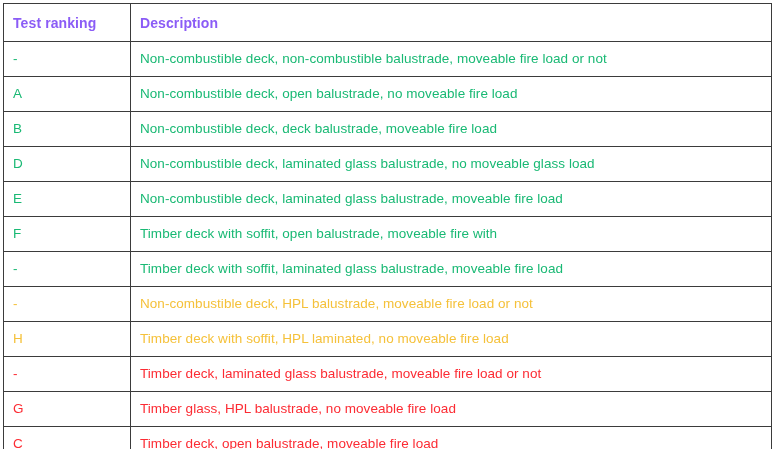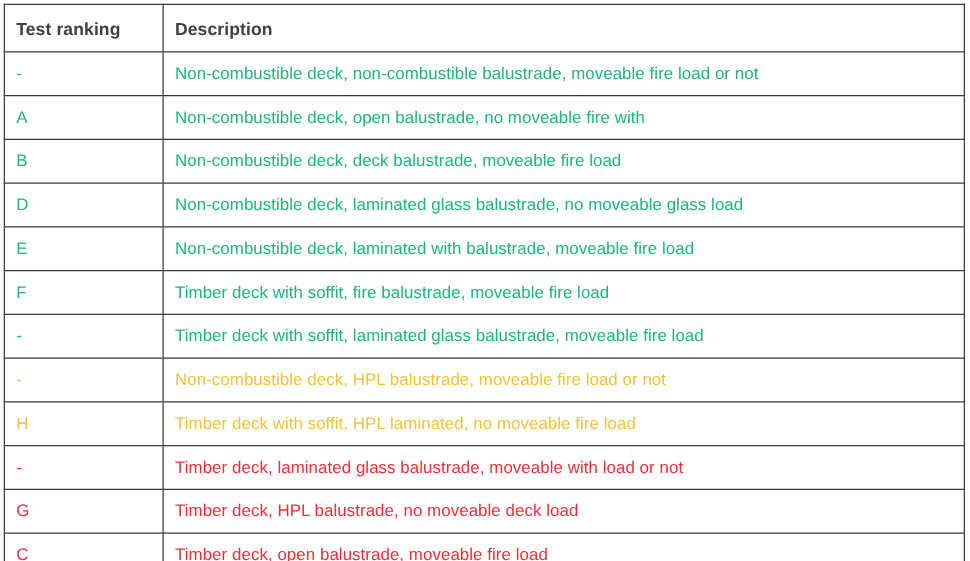--- a/index.html
+++ b/index.html
@@ -41,21 +41,21 @@
     vertical-align: middle;
     font-size: 13.5px;
     line-height: 16px;
     white-space: nowrap;
     overflow: hidden;
   }
   table.ranking-table thead th {
     height: 37px;
     font-weight: bold;
     font-size: 14px;
-    color: #404040;
+    color: #8b5cf6;
     letter-spacing: 0.1px;
   }
   table.ranking-table tbody td {
     font-weight: normal;
     letter-spacing: 0.05px;
   }
   .rank-cell { font-size: 13.5px; }
   tr.lvl-green  td { color: #19b974; }
   tr.lvl-amber  td { color: #f5c13a; }
   tr.lvl-red    td { color: #fc2b33; }
@@ -75,57 +75,57 @@
         <th>Description</th>
       </tr>
     </thead>
     <tbody id="table-body">
         <tr class="lvl-green">
           <td class="rank-cell">-</td>
           <td class="desc-cell">Non-combustible deck, non-combustible balustrade, moveable fire load or not</td>
         </tr>
         <tr class="lvl-green">
           <td class="rank-cell">A</td>
-          <td class="desc-cell">Non-combustible deck, open balustrade, no moveable fire with</td>
+          <td class="desc-cell">Non-combustible deck, open balustrade, no moveable fire load</td>
         </tr>
         <tr class="lvl-green">
           <td class="rank-cell">B</td>
           <td class="desc-cell">Non-combustible deck, deck balustrade, moveable fire load</td>
         </tr>
         <tr class="lvl-green">
           <td class="rank-cell">D</td>
           <td class="desc-cell">Non-combustible deck, laminated glass balustrade, no moveable glass load</td>
         </tr>
         <tr class="lvl-green">
           <td class="rank-cell">E</td>
-          <td class="desc-cell">Non-combustible deck, laminated with balustrade, moveable fire load</td>
+          <td class="desc-cell">Non-combustible deck, laminated glass balustrade, moveable fire load</td>
         </tr>
         <tr class="lvl-green">
           <td class="rank-cell">F</td>
-          <td class="desc-cell">Timber deck with soffit, fire balustrade, moveable fire load</td>
+          <td class="desc-cell">Timber deck with soffit, open balustrade, moveable fire with</td>
         </tr>
         <tr class="lvl-green">
           <td class="rank-cell">-</td>
           <td class="desc-cell">Timber deck with soffit, laminated glass balustrade, moveable fire load</td>
         </tr>
         <tr class="lvl-amber">
           <td class="rank-cell">-</td>
           <td class="desc-cell">Non-combustible deck, HPL balustrade, moveable fire load or not</td>
         </tr>
         <tr class="lvl-amber">
           <td class="rank-cell">H</td>
           <td class="desc-cell">Timber deck with soffit, HPL laminated, no moveable fire load</td>
         </tr>
         <tr class="lvl-red">
           <td class="rank-cell">-</td>
-          <td class="desc-cell">Timber deck, laminated glass balustrade, moveable with load or not</td>
+          <td class="desc-cell">Timber deck, laminated glass balustrade, moveable fire load or not</td>
         </tr>
         <tr class="lvl-red">
           <td class="rank-cell">G</td>
-          <td class="desc-cell">Timber deck, HPL balustrade, no moveable deck load</td>
+          <td class="desc-cell">Timber glass, HPL balustrade, no moveable fire load</td>
         </tr>
         <tr class="lvl-red">
           <td class="rank-cell">C</td>
           <td class="desc-cell">Timber deck, open balustrade, moveable fire load</td>
         </tr>
       </tbody>
   </table>
 </div>
 
 </body></html>

